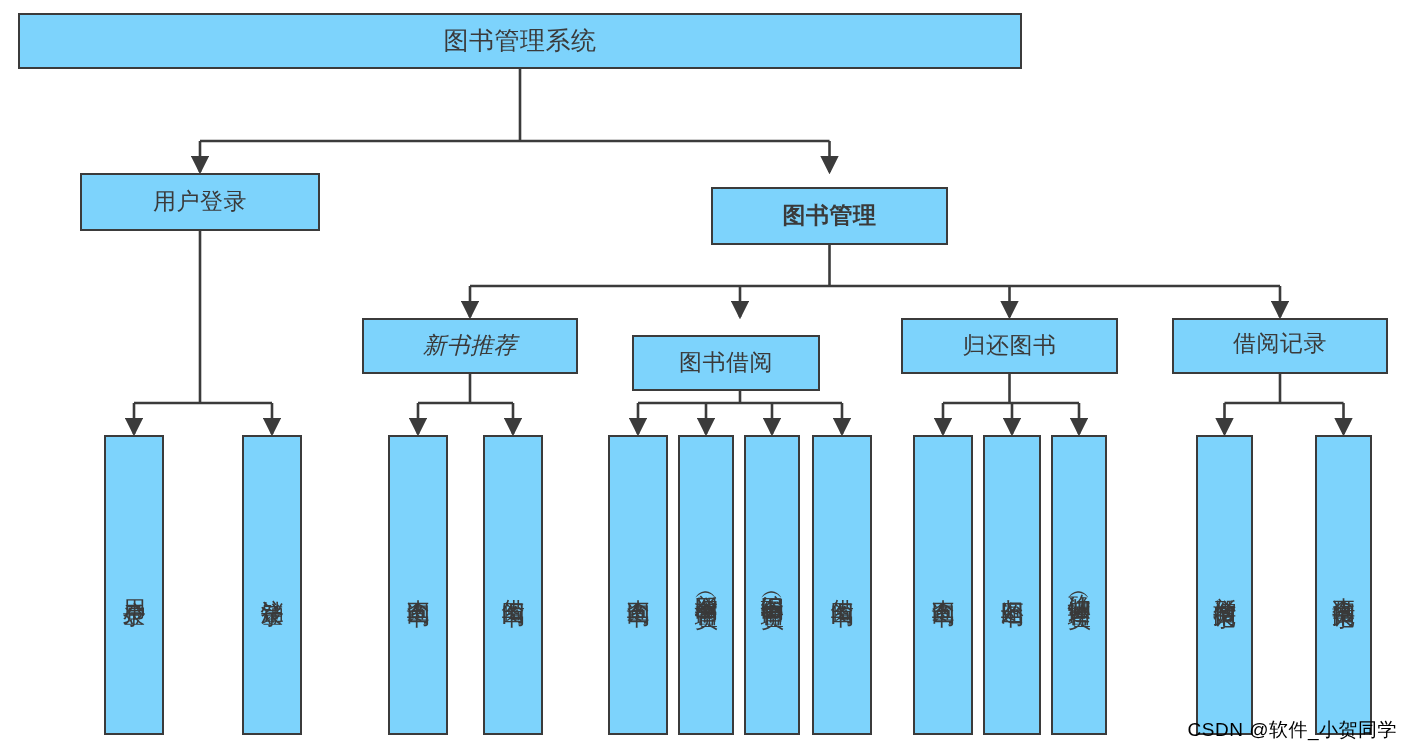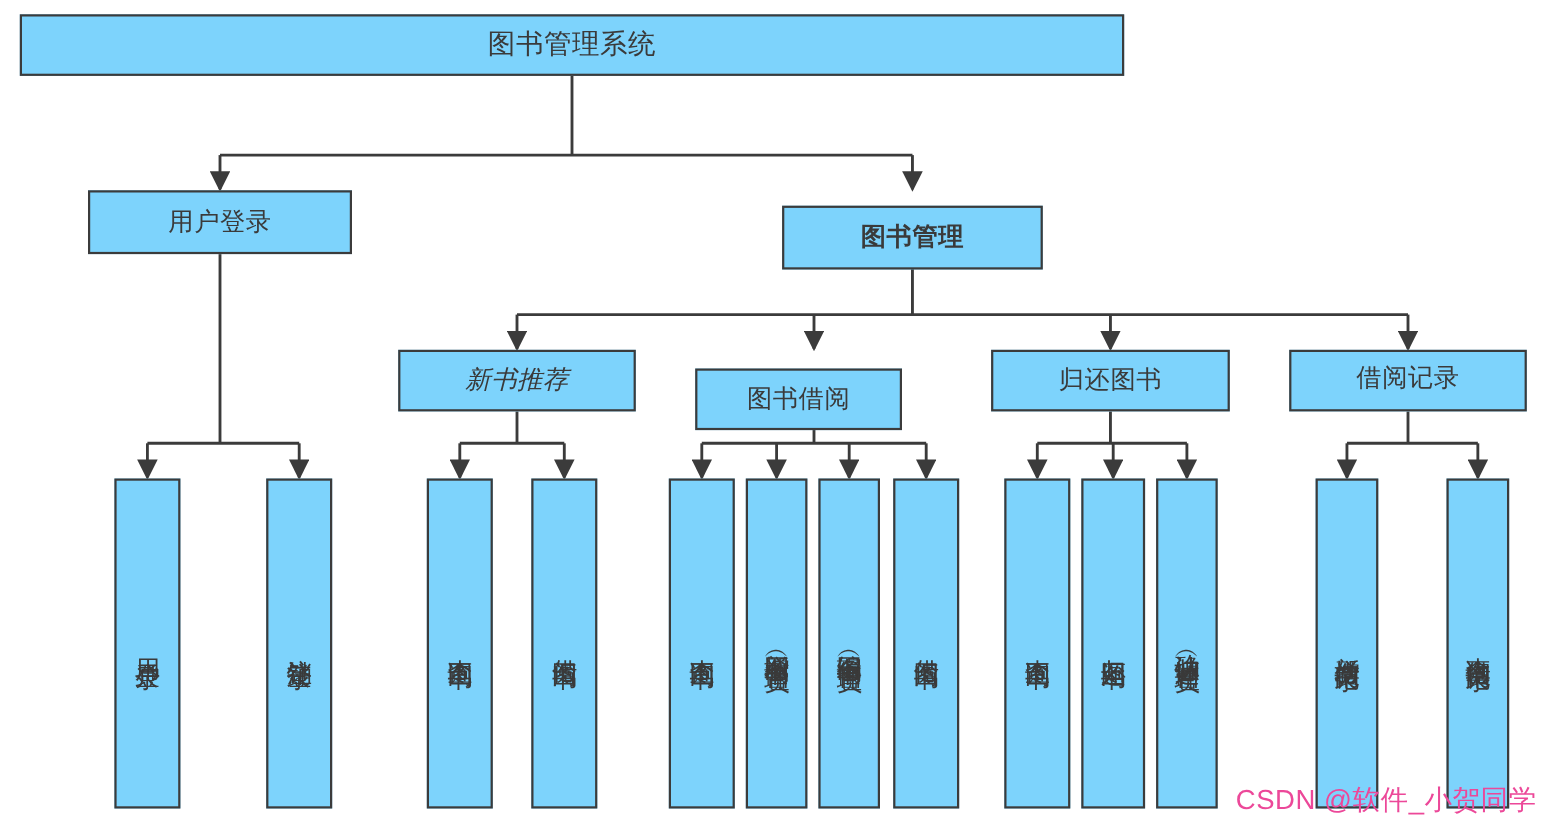--- a/index.html
+++ b/index.html
@@ -54,22 +54,22 @@
     font-size: 23px;
     line-height: 1.28;
     letter-spacing: 2px;
     white-space: nowrap;
     max-height: 276px;
   }
   #watermark {
     position: absolute;
     right: 8px;
     bottom: 4px;
-    font-size: 25px;
-    color: #ec4899;
+    font-size: 19px;
+    color: #000000;
     letter-spacing: 0.5px;
     white-space: nowrap;
     font-family: "Liberation Sans", "DejaVu Sans", sans-serif;
   }
 </style>
 </head>
 <body>
 
 <div id="diagram-root">
 

